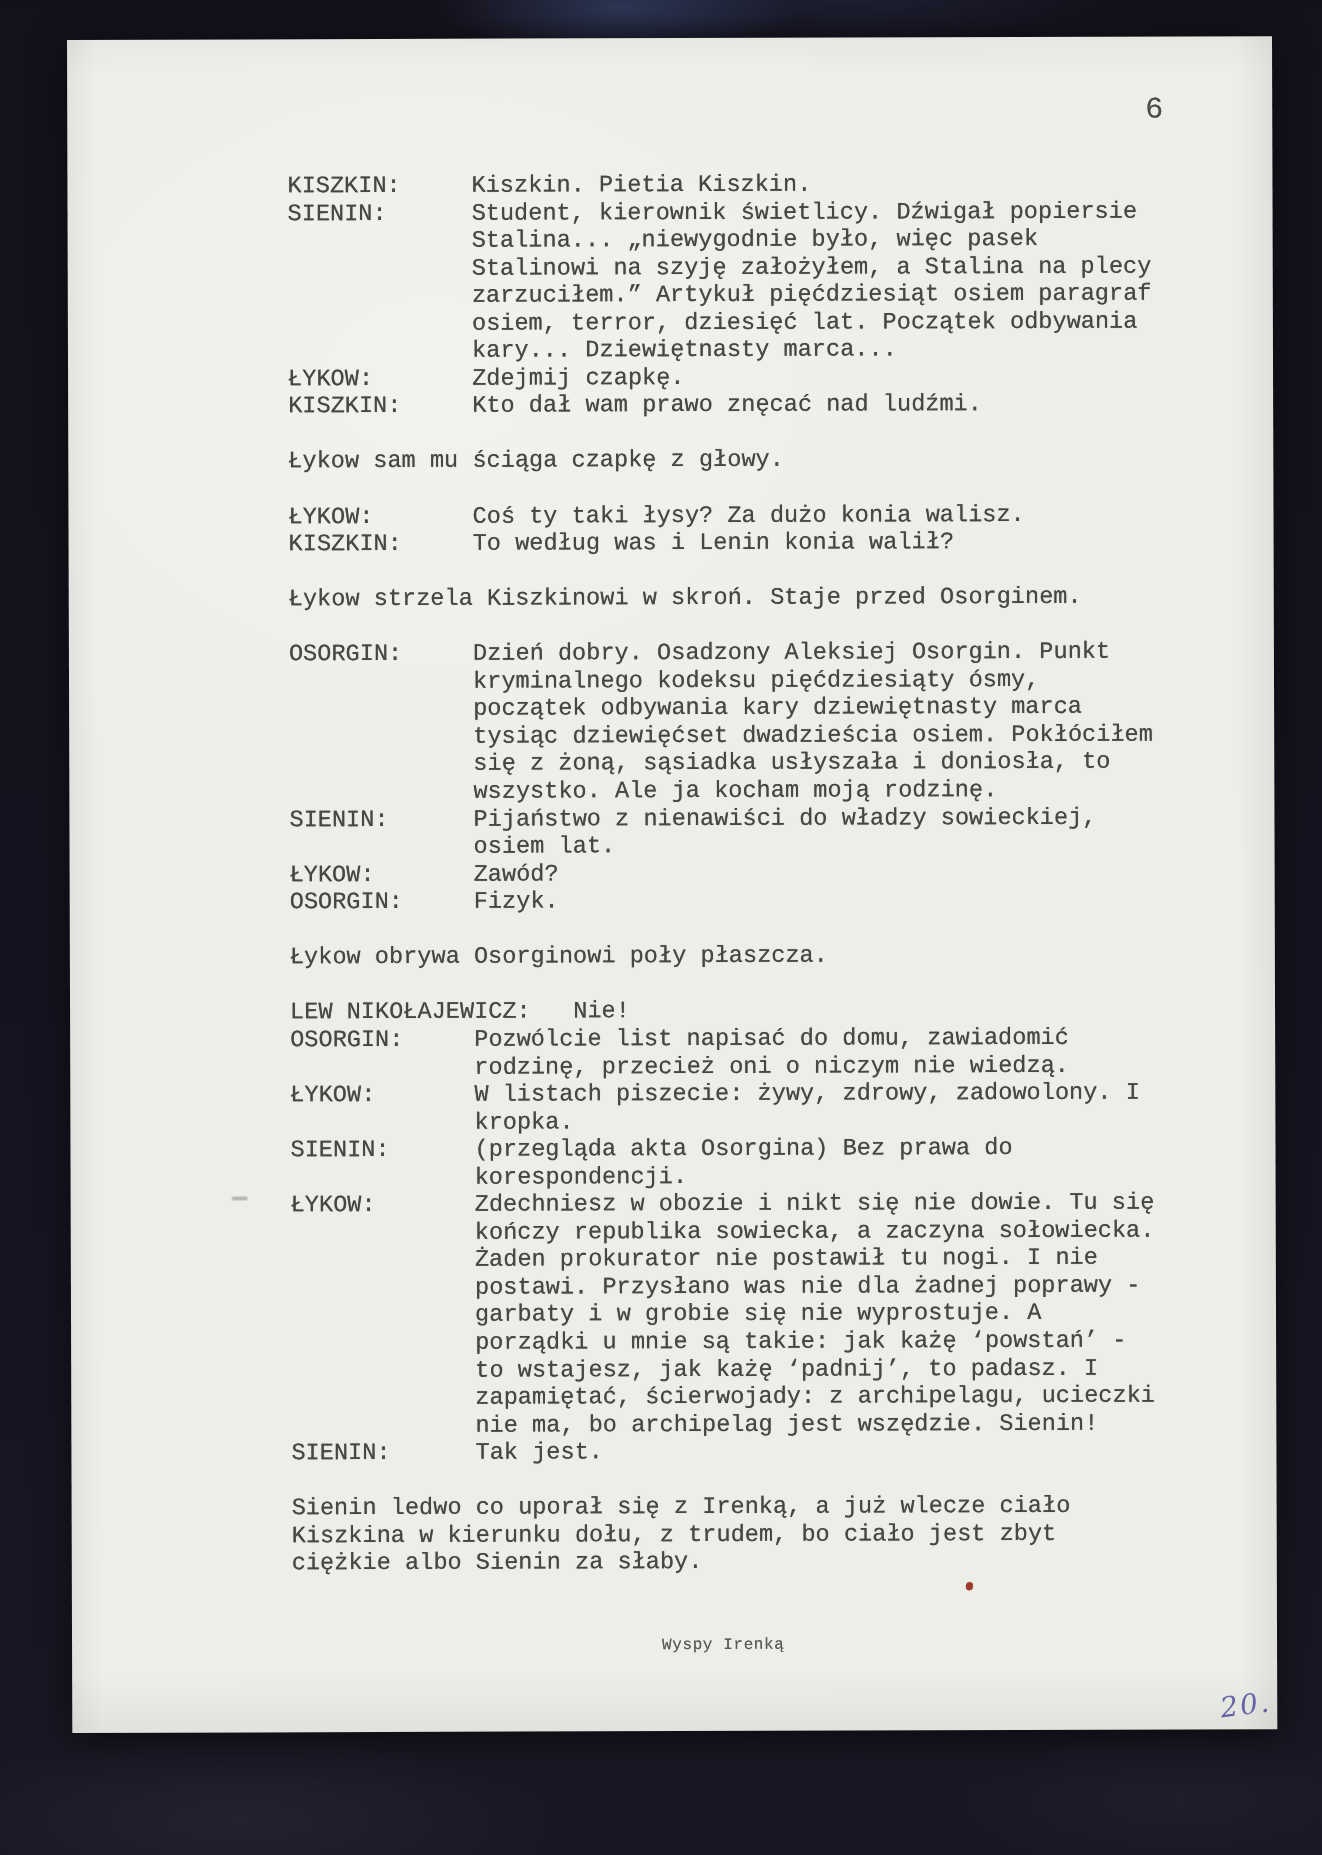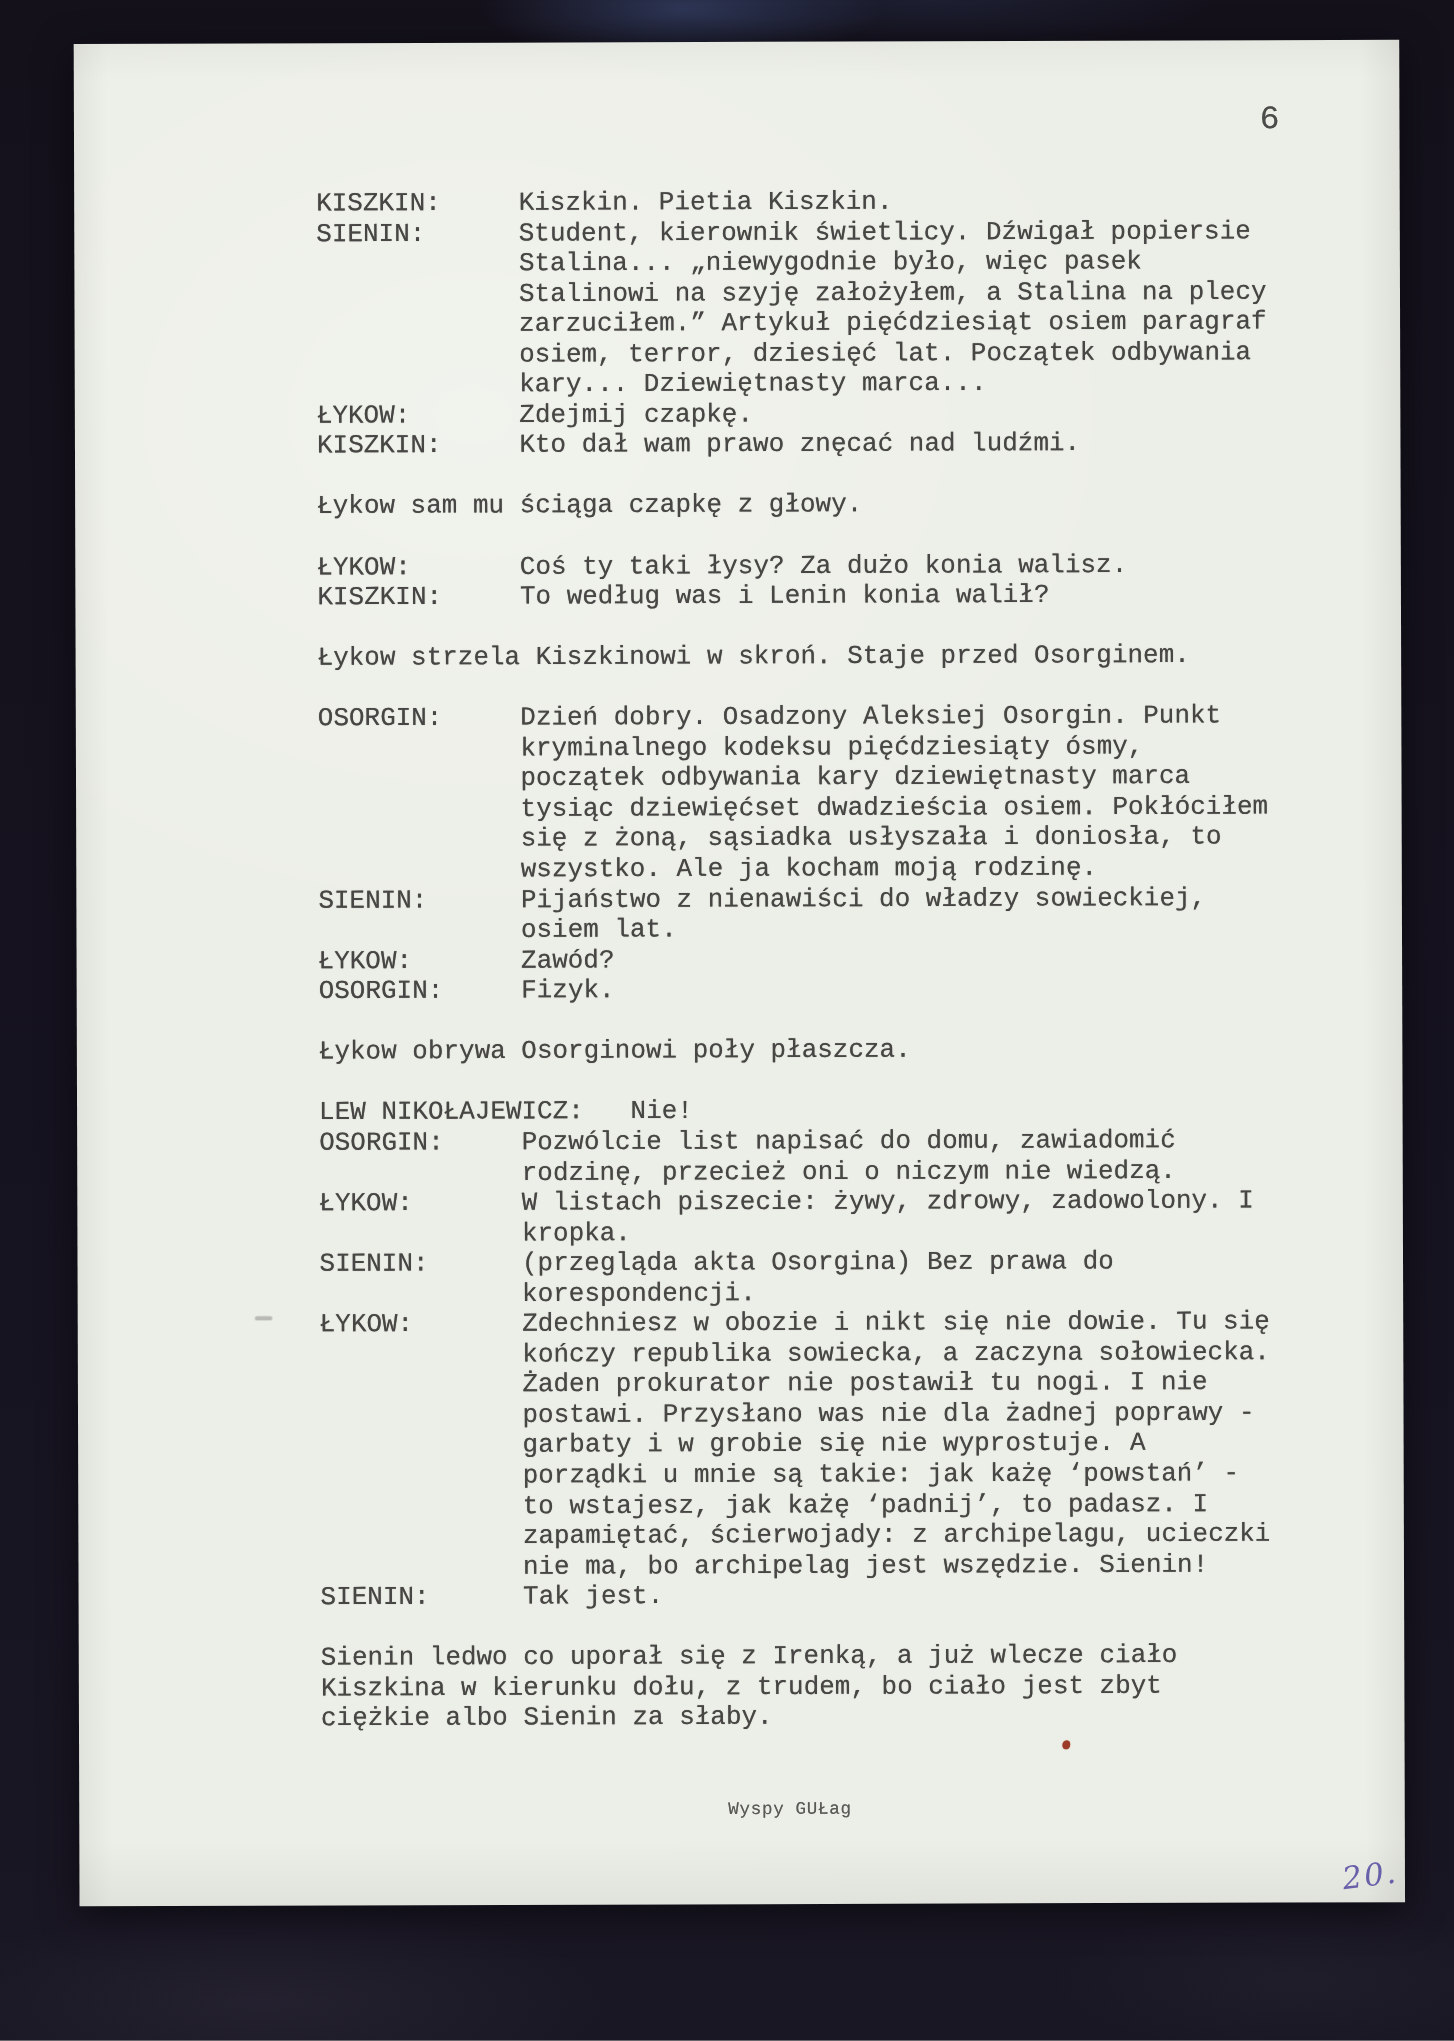--- a/index.html
+++ b/index.html
@@ -122,15 +122,15 @@
       <div class="line">             zapamiętać, ścierwojady: z archipelagu, ucieczki</div>
       <div class="line">             nie ma, bo archipelag jest wszędzie. Sienin!</div>
       <div class="line">SIENIN:      Tak jest.</div>
       <div class="line"></div>
       <div class="line">Sienin ledwo co uporał się z Irenką, a już wlecze ciało</div>
       <div class="line">Kiszkina w kierunku dołu, z trudem, bo ciało jest zbyt</div>
       <div class="line">ciężkie albo Sienin za słaby.</div>
     </div>
   <div class="margin-smudge"></div>
   <div class="ink-speck"></div>
-  <div class="footer-title">Wyspy GUŁag</div>
+  <div class="footer-title">Wyspy Irenką</div>
   <div class="handwritten-number">20.</div>
 </div>
 
 </body></html>

